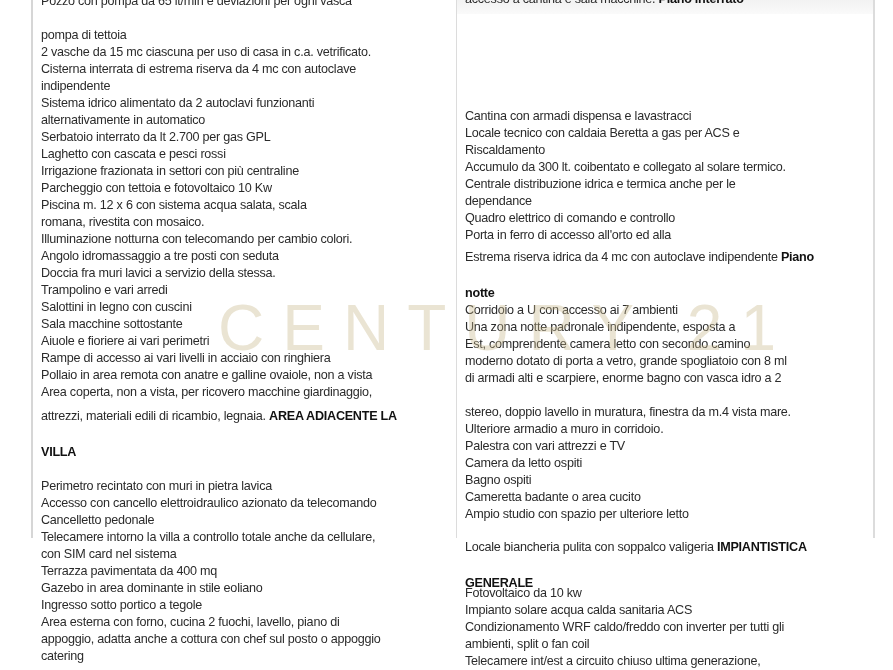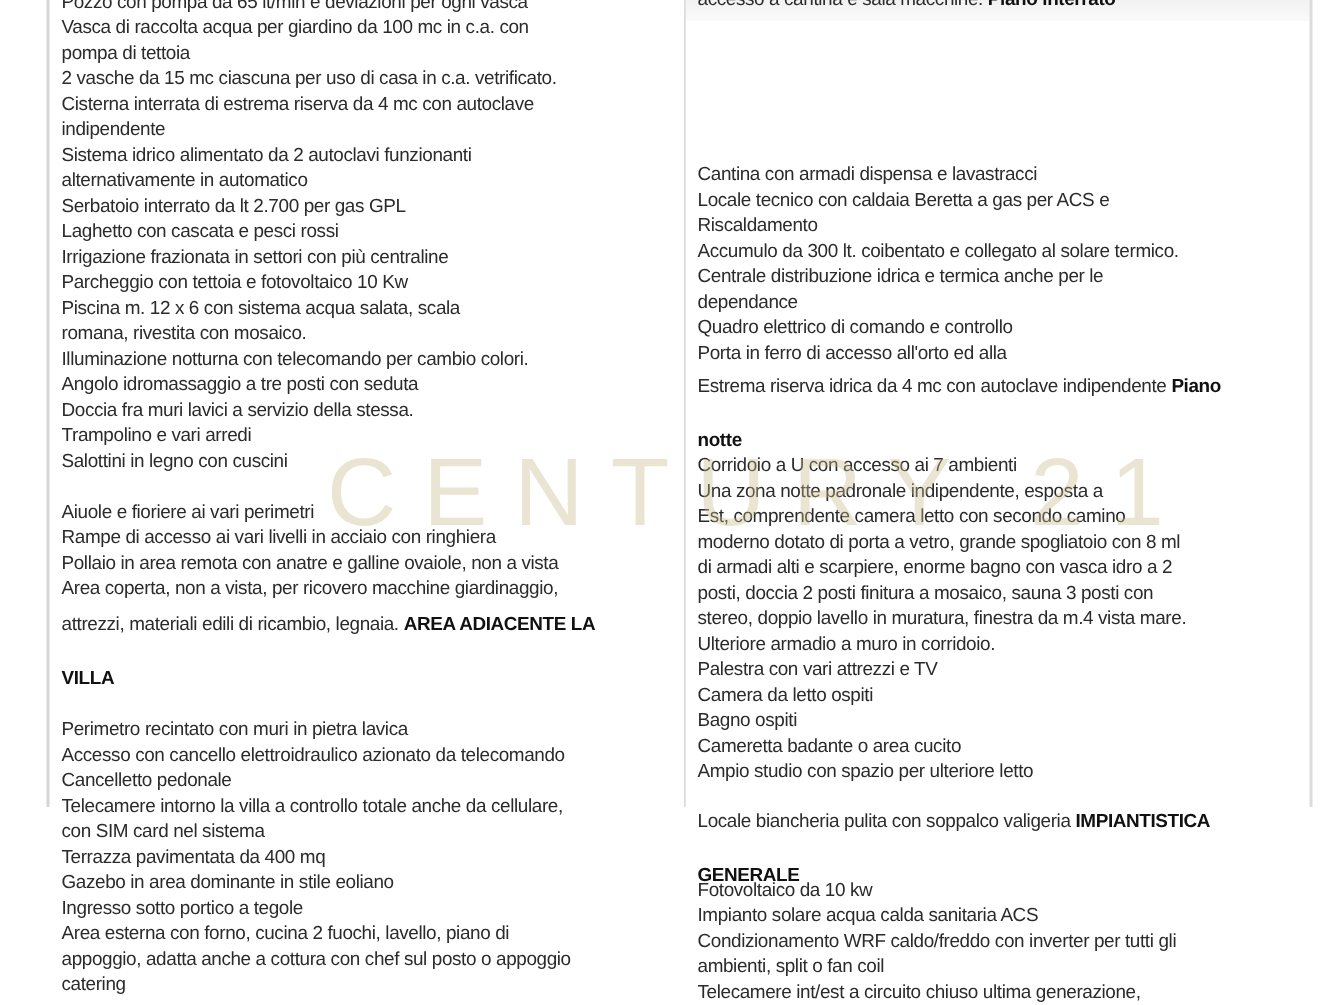--- a/index.html
+++ b/index.html
@@ -81,38 +81,38 @@
   </style>
 </head>
 <body>
 
 <div class="page">
 
   <div class="topfade"></div>
 
   <div class="col col-left">
     <div class="line" style="top:13px">Pozzo con pompa da 65 lt/min e deviazioni per ogni vasca</div>
-    <div class="line" style="top:30px">Vasca di raccolta acqua per giardino da 100 mc in c.a. con</div>
     <div class="line" style="top:47px">pompa di tettoia</div>
     <div class="line" style="top:64px">2 vasche da 15 mc ciascuna per uso di casa in c.a. vetrificato.</div>
     <div class="line" style="top:81px">Cisterna interrata di estrema riserva da 4 mc con autoclave</div>
     <div class="line" style="top:98px">indipendente</div>
     <div class="line" style="top:115px">Sistema idrico alimentato da 2 autoclavi funzionanti</div>
     <div class="line" style="top:132px">alternativamente in automatico</div>
     <div class="line" style="top:149px">Serbatoio interrato da lt 2.700 per gas GPL</div>
     <div class="line" style="top:166px">Laghetto con cascata e pesci rossi</div>
     <div class="line" style="top:183px">Irrigazione frazionata in settori con più centraline</div>
     <div class="line" style="top:200px">Parcheggio con tettoia e fotovoltaico 10 Kw</div>
     <div class="line" style="top:217px">Piscina m. 12 x 6 con sistema acqua salata, scala</div>
     <div class="line" style="top:234px">romana, rivestita con mosaico.</div>
     <div class="line" style="top:251px">Illuminazione notturna con telecomando per cambio colori.</div>
     <div class="line" style="top:268px">Angolo idromassaggio a tre posti con seduta</div>
     <div class="line" style="top:285px">Doccia fra muri lavici a servizio della stessa.</div>
     <div class="line" style="top:302px">Trampolino e vari arredi</div>
     <div class="line" style="top:319px">Salottini in legno con cuscini</div>
+    <div class="line" style="top:336px">Sala macchine sottostante</div>
     <div class="line" style="top:353px">Aiuole e fioriere ai vari perimetri</div>
     <div class="line" style="top:370px">Rampe di accesso ai vari livelli in acciaio con ringhiera</div>
     <div class="line" style="top:387px">Pollaio in area remota con anatre e galline ovaiole, non a vista</div>
     <div class="line" style="top:404px">Area coperta, non a vista, per ricovero macchine giardinaggio,</div>
     <div class="line" style="top:428px">
       <span>attrezzi, materiali edili di ricambio, legnaia. </span><span class="bold">AREA ADIACENTE LA</span>
     </div>
     <div class="line head" style="top:464px">VILLA</div>
     <div class="line" style="top:515px">Accesso con cancello elettroidraulico azionato da telecomando</div>
     <div class="line" style="top:498px">Perimetro recintato con muri in pietra lavica</div>
@@ -141,21 +141,20 @@
     <div class="line" style="top:247px">Porta in ferro di accesso all'orto ed alla</div>
     <div class="line" style="top:269px">
       <span>Estrema riserva idrica da 4 mc con autoclave indipendente </span><span class="bold">Piano</span>
     </div>
     <div class="line head" style="top:305px">notte</div>
     <div class="line" style="top:322px">Corridoio a U con accesso ai 7 ambienti</div>
     <div class="line" style="top:339px">Una zona notte padronale indipendente, esposta a</div>
     <div class="line" style="top:356px">Est, comprendente camera letto con secondo camino</div>
     <div class="line" style="top:373px">moderno dotato di porta a vetro, grande spogliatoio con 8 ml</div>
     <div class="line" style="top:390px">di armadi alti e scarpiere, enorme bagno con vasca idro a 2</div>
-    <div class="line" style="top:407px">posti, doccia 2 posti finitura a mosaico, sauna 3 posti con</div>
     <div class="line" style="top:424px">stereo, doppio lavello in muratura, finestra da m.4 vista mare.</div>
     <div class="line" style="top:441px">Ulteriore armadio a muro in corridoio.</div>
     <div class="line" style="top:458px">Palestra con vari attrezzi e TV</div>
     <div class="line" style="top:475px">Camera da letto ospiti</div>
     <div class="line" style="top:492px">Bagno ospiti</div>
     <div class="line" style="top:509px">Cameretta badante o area cucito</div>
     <div class="line" style="top:526px">Ampio studio con spazio per ulteriore letto</div>
     <div class="line" style="top:559px">
       <span>Locale biancheria pulita con soppalco valigeria </span><span class="bold">IMPIANTISTICA</span>
     </div>

